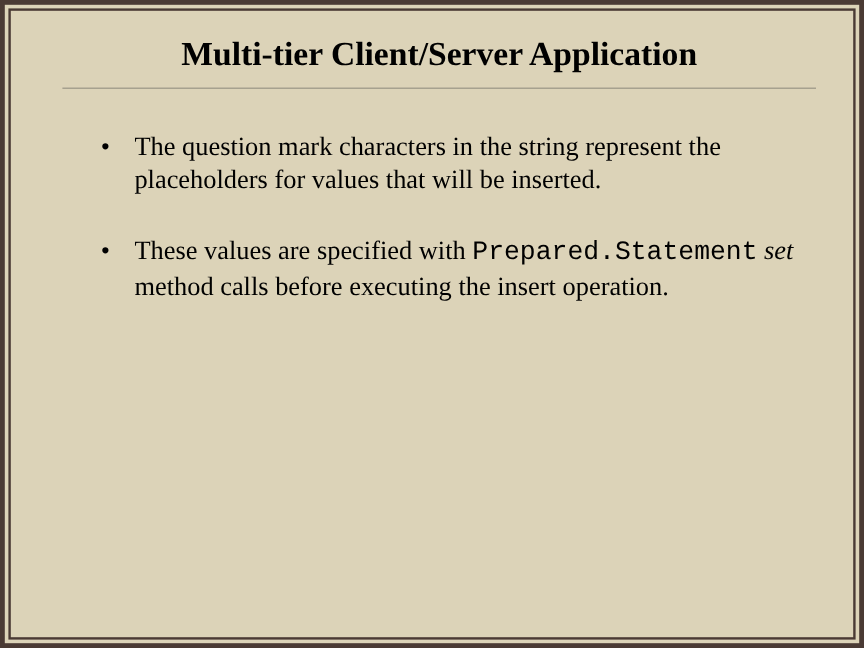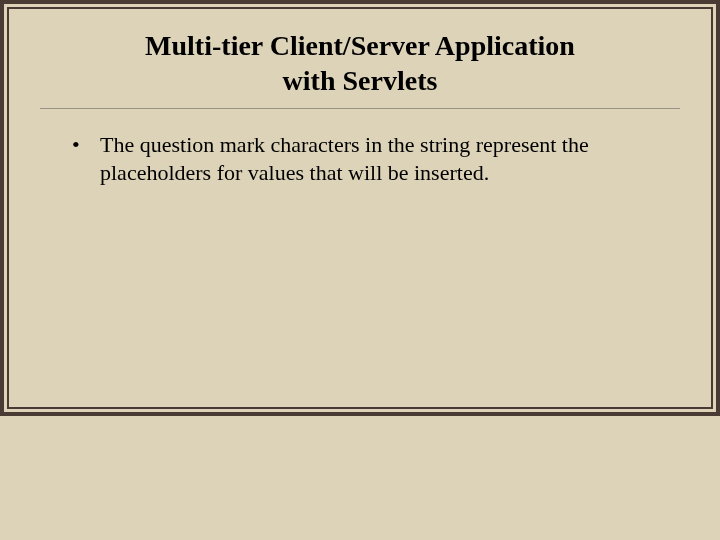--- a/index.html
+++ b/index.html
@@ -10,23 +10,24 @@
     overflow: hidden;
   }
   body {
     background: #dcd3b8;
     font-family: "Times New Roman", Times, serif;
     color: #000;
   }
   .frame {
     position: relative;
     width: 720px;
-    height: 416px;
+    height: 540px;
     box-sizing: border-box;
     border: 4px solid #4a3a34;
+    padding-left: 12px;
   }
   .frame::after {
     content: "";
     position: absolute;
     top: 3px; right: 3px; bottom: 3px; left: 3px;
     border: 2px solid #4a3a34;
     pointer-events: none;
   }
   .title {
     text-align: center;
@@ -36,21 +37,21 @@
     margin-top: 24px;
   }
   .hr {
     margin: 10px 36px 0 36px;
     border: 0;
     border-top: 1px solid #9a9486;
     height: 0;
   }
   ul.bullets {
     list-style: none;
-    margin: 22px 48px 0 68px;
+    margin: 34px 48px 0 68px;
     padding: 0;
   }
   ul.bullets > li {
     position: relative;
     font-size: 22px;
     line-height: 1.25;
     margin-bottom: 32px;
     padding-left: 28px;
   }
   ul.bullets > li::before {
@@ -69,24 +70,26 @@
     font-style: italic;
   }
 </style>
 </head>
 <body>
 
 <div class="frame">
 
   <div class="title">
     <span>Multi-tier Client/Server Application</span><br>
-    <span>with Servlets</span>
   </div>
 
   <hr class="hr">
 
   <ul class="bullets">
     <li>
       <span>The question mark characters in the string represent the placeholders for values that will be inserted.</span>
     </li>
+    <li>
+      <span>These values are specified with </span><span class="code">Prepared.Statement</span><span> </span><span class="italic">set</span><span> method calls before executing the insert operation.</span>
+    </li>
   </ul>
 
 </div>
 
 </body></html>

